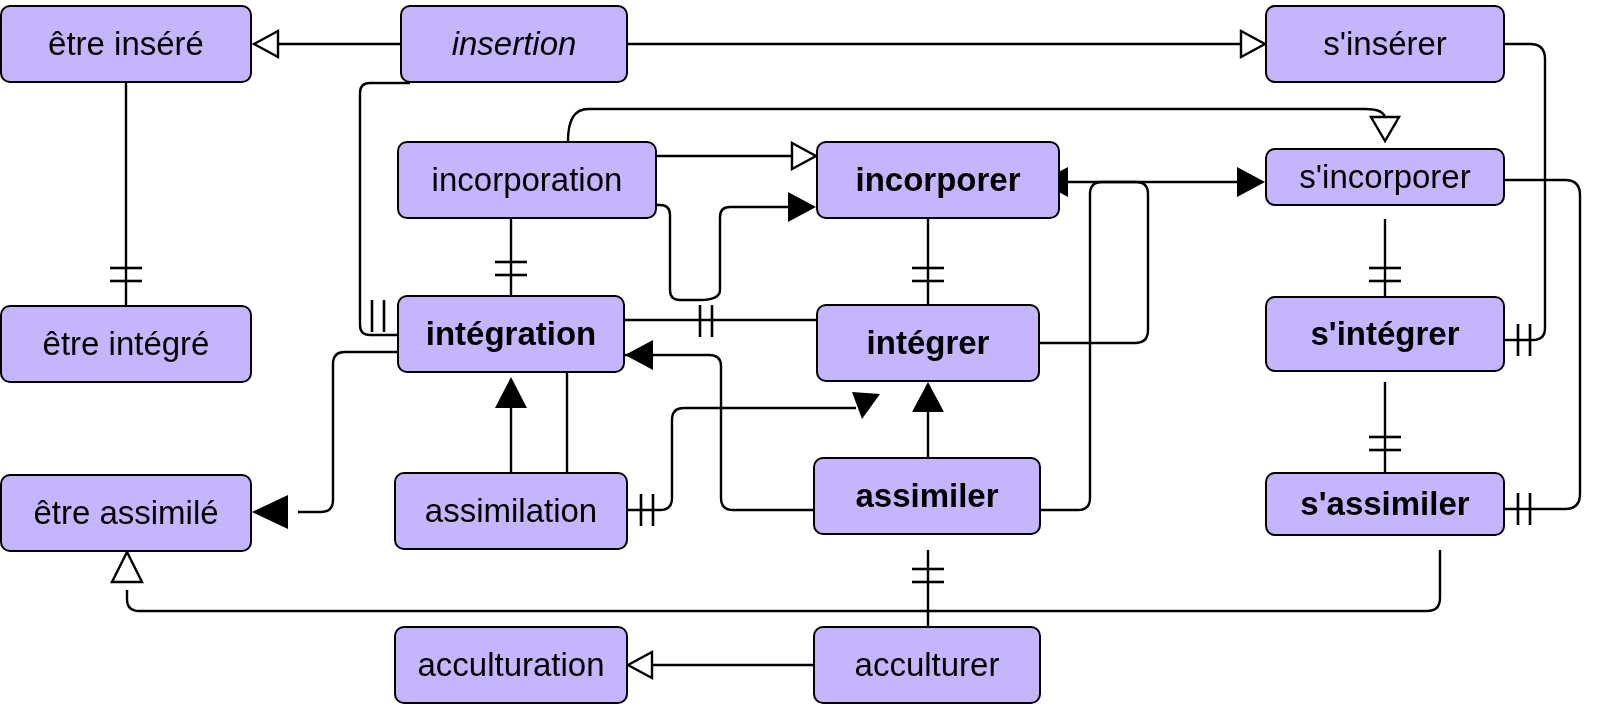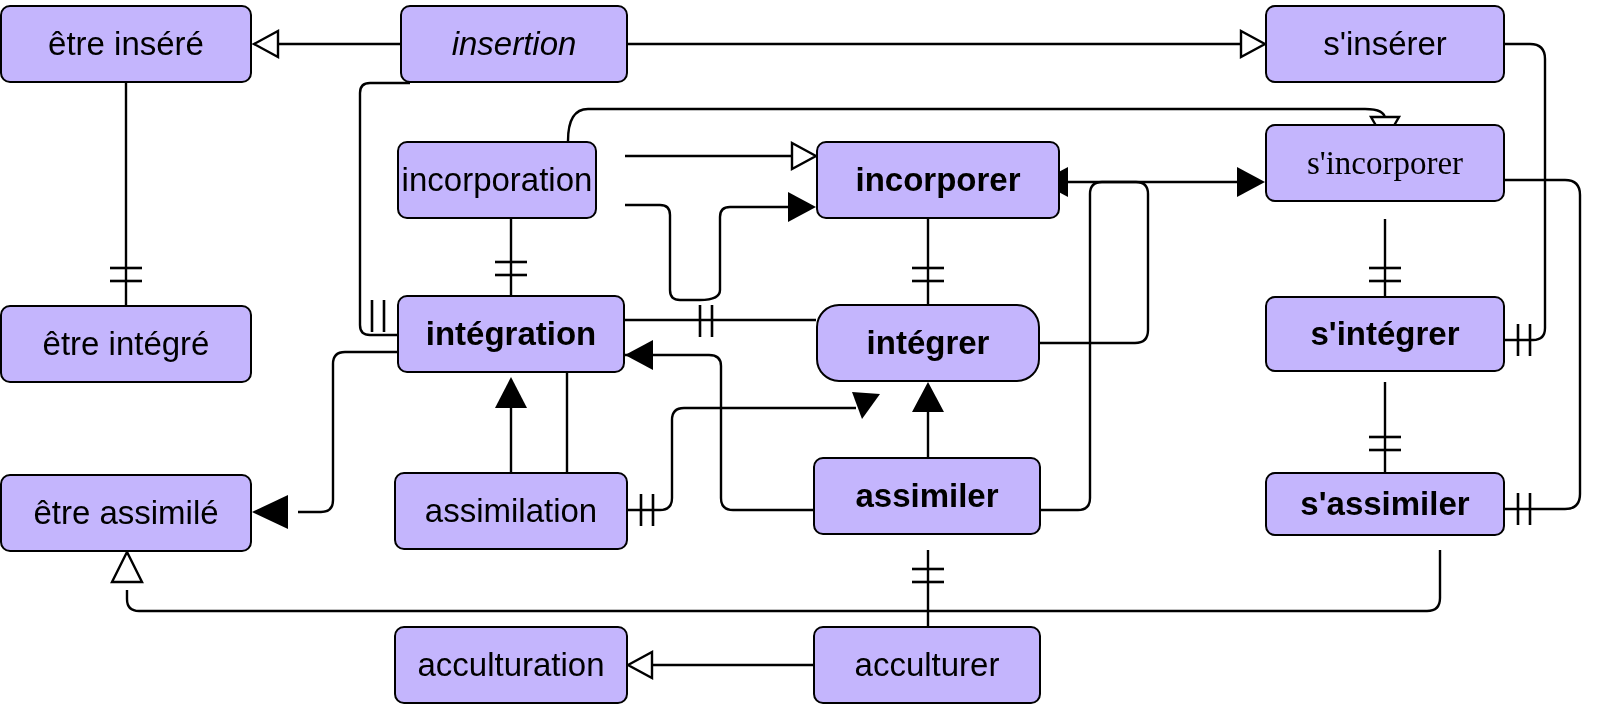--- a/index.html
+++ b/index.html
@@ -110,27 +110,27 @@
     <polygon class="ha" points="127,552 112,582 142,582"></polygon>
 
     <path class="w" d="M813 665 L650 665"></path>
     <polygon class="ha" points="628,665 652,652 652,678"></polygon>
   </svg>
 
   <div class="node" style="left:0px;   top:5px;   width:252px; height:78px;">être inséré</div>
   <div class="node" style="left:400px; top:5px;   width:228px; height:78px;font-style:italic;">insertion</div>
   <div class="node" style="left:1265px;top:5px;   width:240px; height:78px;">s'insérer</div>
 
-  <div class="node" style="left:397px; top:141px; width:200px; height:78px;">incorporation</div>
+  <div class="node" style="left:397px; top:141px; width:260px; height:78px;">incorporation</div>
   <div class="node bold" style="left:816px; top:141px; width:244px; height:78px;">incorporer</div>
-  <div class="node" style="left:1265px;top:124px; width:240px; height:78px;font-family:Liberation Serif, serif;">s'incorporer</div>
+  <div class="node" style="left:1265px;top:148px; width:240px; height:58px;">s'incorporer</div>
 
   <div class="node" style="left:0px;   top:305px; width:252px; height:78px;">être intégré</div>
   <div class="node bold" style="left:397px; top:295px; width:228px; height:78px;">intégration</div>
-  <div class="node bold" style="left:816px; top:304px; width:224px; height:78px;border-radius:23px;">intégrer</div>
+  <div class="node bold" style="left:816px; top:304px; width:224px; height:78px;">intégrer</div>
   <div class="node bold" style="left:1265px;top:296px; width:240px; height:76px;">s'intégrer</div>
 
   <div class="node" style="left:0px;   top:474px; width:252px; height:78px;">être assimilé</div>
   <div class="node" style="left:394px; top:472px; width:234px; height:78px;">assimilation</div>
   <div class="node" style="left:813px; top:457px; width:228px; height:78px;font-weight:bold;">assimiler</div>
   <div class="node bold" style="left:1265px;top:472px; width:240px; height:64px;">s'assimiler</div>
 
   <div class="node" style="left:394px; top:626px; width:234px; height:78px;">acculturation</div>
   <div class="node" style="left:813px; top:626px; width:228px; height:78px;">acculturer</div>
 

